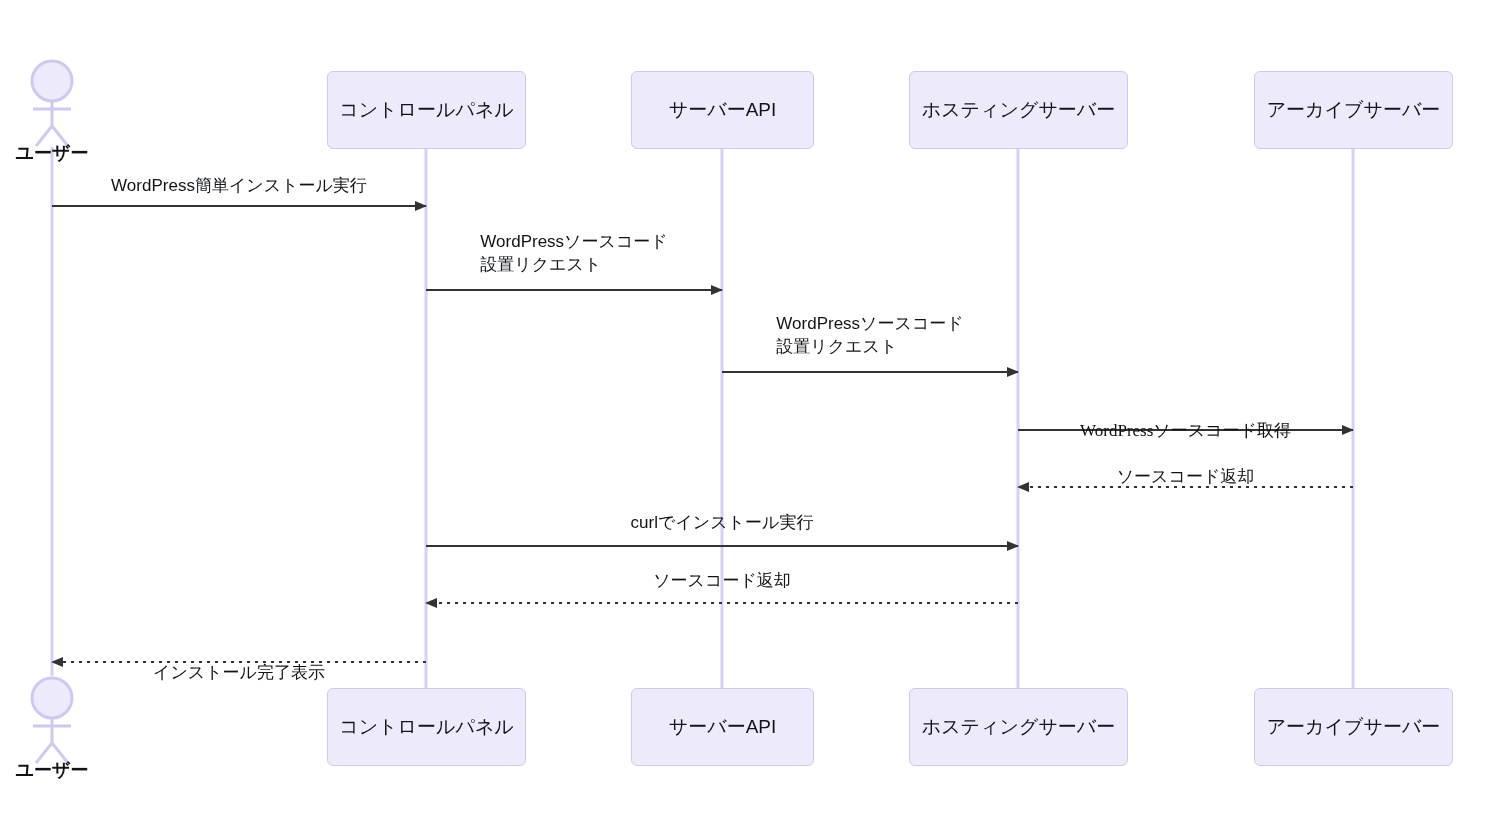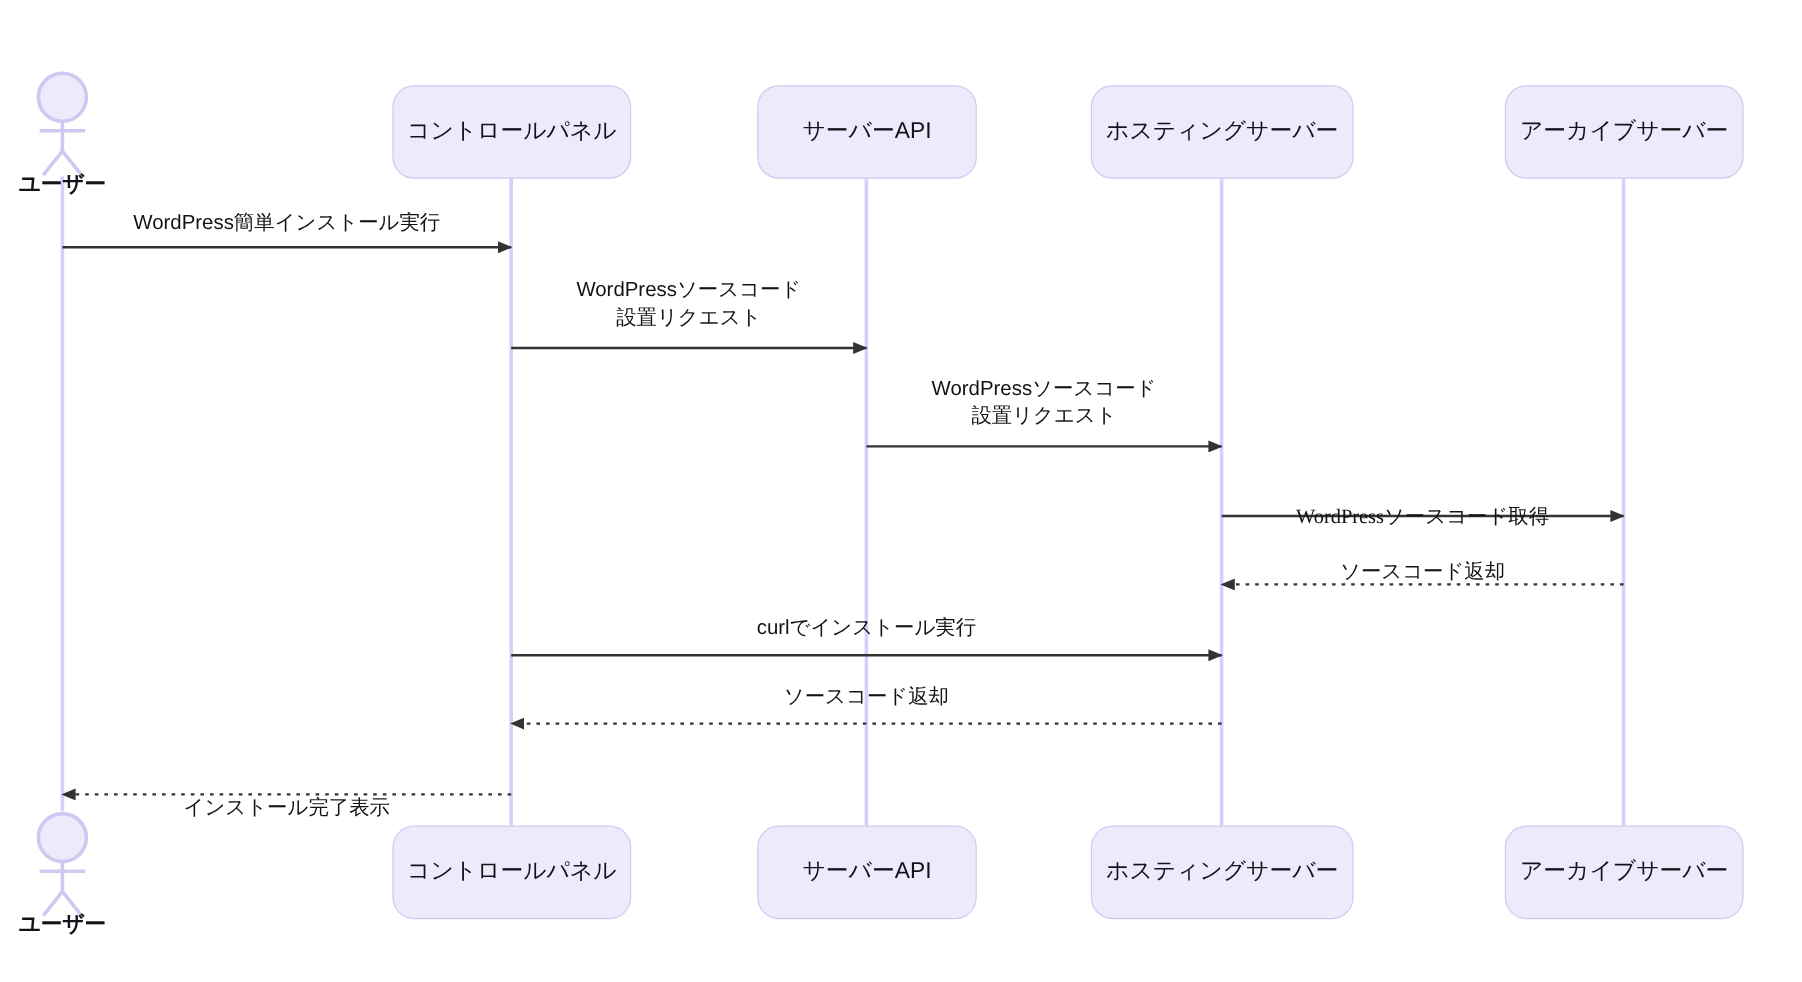--- a/index.html
+++ b/index.html
@@ -11,42 +11,41 @@
     overflow:hidden;
   }
   #stage{position:relative;width:1502px;height:818px;}
   #svg-layer{position:absolute;left:0;top:0;width:1502px;height:818px;}
 
   .pbox{
     position:absolute;
     box-sizing:border-box;
     background:#ECEAFB;
     border:1px solid #CFC9F2;
-    border-radius:18px;
+    border-radius:6px;
     display:flex;align-items:center;justify-content:center;
     color:#101418;
     font-size:19px;
     line-height:1.2;
     text-align:center;
     white-space:nowrap;
   }
   .actor-label{
     position:absolute;
     font-size:18px;
     color:#101418;
     text-align:center;
     white-space:nowrap;
     transform:translateX(-50%);
     font-weight:bold;
   }
   .msg-label{
     position:absolute;
     font-size:17px;
     color:#101418;
-    text-align:center;
     white-space:pre-line;
     line-height:1.35;
     transform:translateX(-50%);
   }
 </style>
 </head>
 <body>
 
 <div id="stage">
   <svg id="svg-layer" viewBox="0 0 1502 818" xmlns="http://www.w3.org/2000/svg">

